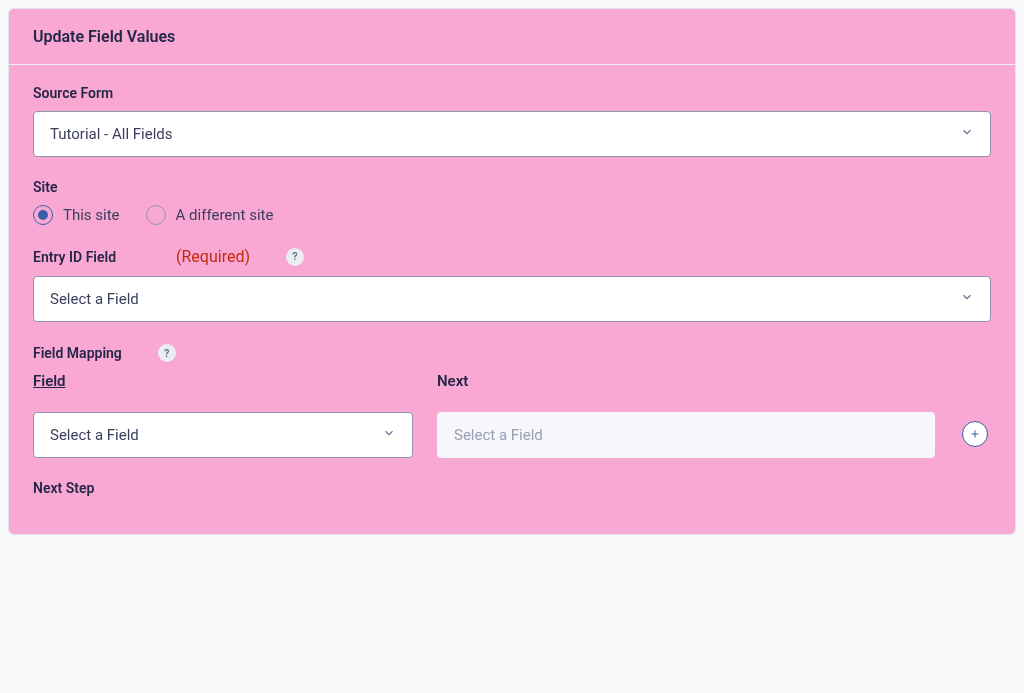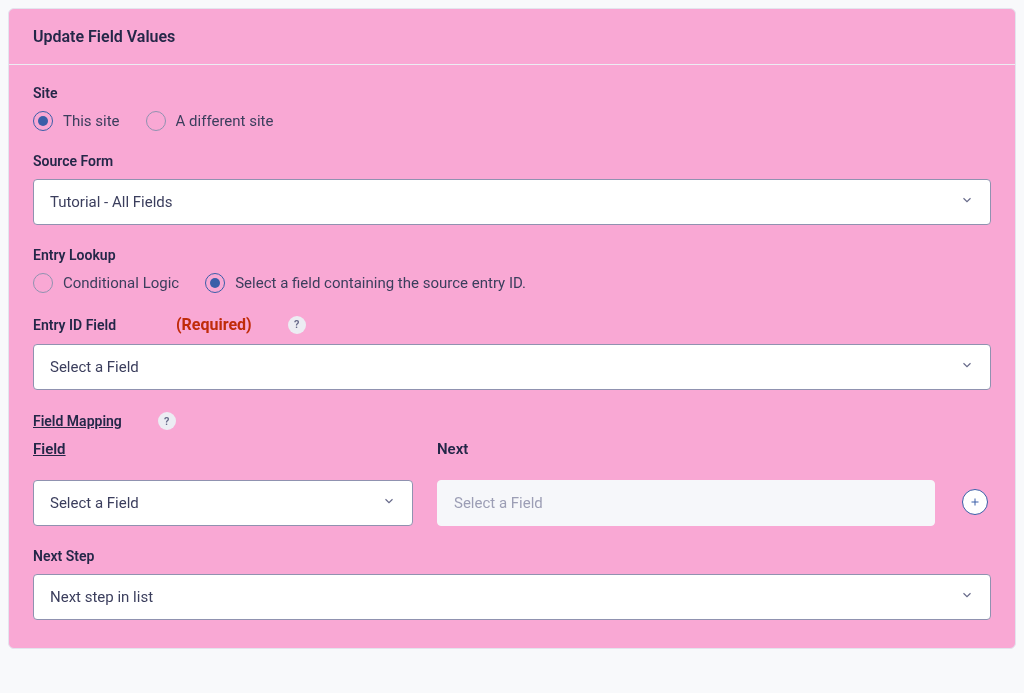--- a/index.html
+++ b/index.html
@@ -36,21 +36,21 @@
       font-weight: 600;
       color: #242748;
       margin-bottom: 10px;
     }
     .field-sublabel {
       font-size: 15px;
       font-weight: 600;
       color: #242748;
       margin-bottom: 10px;
     }
-    .required { color: #c02b0a; font-weight: 700; }
+    .required { color: #c02b0a; font-weight: 400; }
     .radio-row { display: flex; gap: 26px; align-items: center; }
     .radio-item { display: flex; align-items: center; gap: 10px; cursor: pointer; }
     .radio {
       width: 20px; height: 20px;
       border: 1.5px solid #9092b0;
       border-radius: 50%;
       display: inline-flex;
       align-items: center;
       justify-content: center;
       flex-shrink: 0;
@@ -129,60 +129,47 @@
 </head>
 <body>
 
 <div class="card">
   <div class="card-header">
     <div class="card-title">Update Field Values</div>
   </div>
   <div class="card-body">
 
     <div class="field-group">
-      <label class="field-label">Site</label>
-      <div class="radio-row">
-        <div class="radio-item">
-          <span class="radio checked"></span>
-          <span class="radio-label">This site</span>
-        </div>
-        <div class="radio-item">
-          <span class="radio"></span>
-          <span class="radio-label">A different site</span>
-        </div>
-      </div>
-    </div>
-
-    <div class="field-group">
       <label class="field-label">Source Form</label>
       <div class="select-wrap">
         <div class="select">
           <span>Tutorial - All Fields</span>
           <span class="chevron">
             <svg viewBox="0 0 24 24">
                 <polyline points="6 9 12 15 18 9"></polyline>
               </svg>
           </span>
         </div>
       </div>
     </div>
 
     <div class="field-group">
-      <label class="field-label">Entry Lookup</label>
+      <label class="field-label">Site</label>
       <div class="radio-row">
         <div class="radio-item">
+          <span class="radio checked"></span>
+          <span class="radio-label">This site</span>
+        </div>
+        <div class="radio-item">
           <span class="radio"></span>
-          <span class="radio-label">Conditional Logic</span>
-        </div>
-        <div class="radio-item">
-          <span class="radio checked"></span>
-          <span class="radio-label">Select a field containing the source entry ID.</span>
-        </div>
-      </div>
-    </div>
+          <span class="radio-label">A different site</span>
+        </div>
+      </div>
+    </div>
+
 
     <div class="field-group">
       <div class="inline-label-row">
         <span class="field-label" style="margin-bottom:0;">Entry ID Field</span>
         <span>&nbsp;</span>
         <span class="required">(Required)</span>
         <span class="help-icon">?</span>
       </div>
       <div class="select-wrap">
         <div class="select">
@@ -191,21 +178,21 @@
             <svg viewBox="0 0 24 24">
                 <polyline points="6 9 12 15 18 9"></polyline>
               </svg>
           </span>
         </div>
       </div>
     </div>
 
     <div class="field-group">
       <div class="inline-label-row">
-        <span class="field-label" style="margin-bottom:0;text-decoration:underline;">Field Mapping</span>
+        <span class="field-label" style="margin-bottom:0;">Field Mapping</span>
         <span class="help-icon">?</span>
       </div>
 
       <div class="controls-row" style="margin-bottom:10px;">
         <div style="flex:0 0 380px;text-decoration:underline;">
           <div class="field-sublabel">Field</div>
         </div>
         <div style="flex:1;">
           <div class="field-sublabel">Next</div>
         </div>
@@ -234,26 +221,16 @@
                 <line x1="12" y1="5" x2="12" y2="19"></line>
                 <line x1="5" y1="12" x2="19" y2="12"></line>
               </svg>
           </div>
         </div>
       </div>
     </div>
 
     <div class="field-group" style="margin-bottom:0;">
       <label class="field-label">Next Step</label>
-      <div class="select-wrap">
-        <div class="select">
-          <span>Next step in list</span>
-          <span class="chevron">
-            <svg viewBox="0 0 24 24">
-                <polyline points="6 9 12 15 18 9"></polyline>
-              </svg>
-          </span>
-        </div>
-      </div>
     </div>
 
   </div>
 </div>
 
 </body></html>

